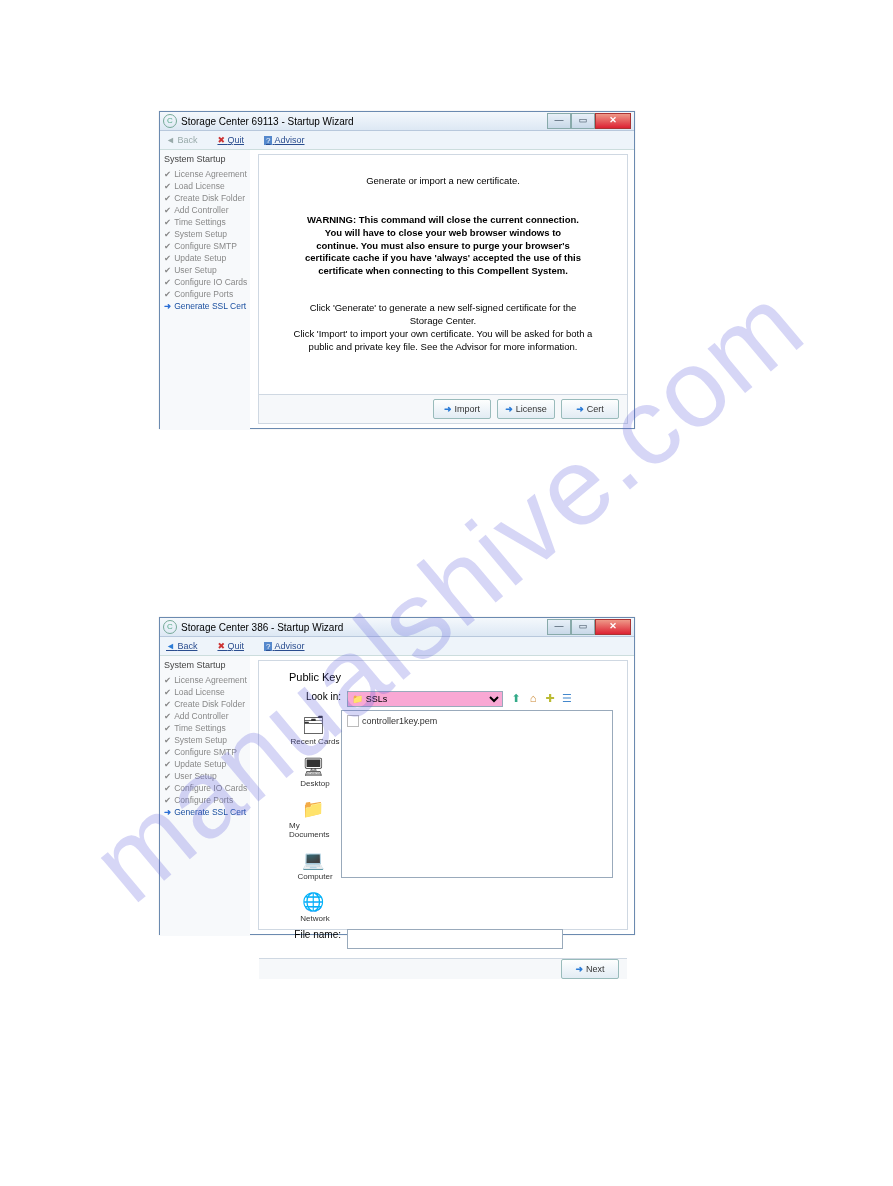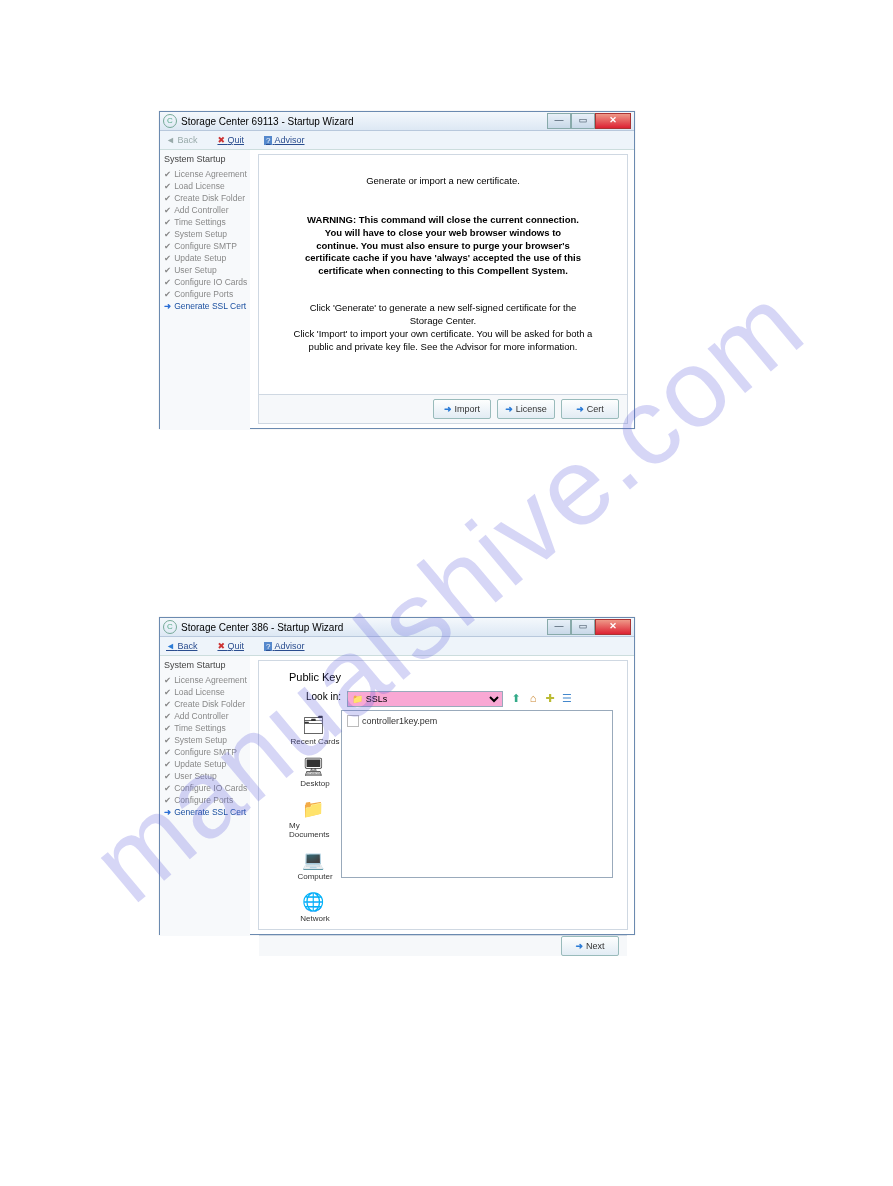--- a/index.html
+++ b/index.html
@@ -253,20 +253,24 @@
               </div>
             </div>
           <div class="filelist" id="filelist">
               <div class="file">
                 <span class="fic"></span>
                 <span>controller1key.pem</span>
               </div>
             </div>
         </div>
         <div class="bottom">
+          <div class="row">
+            <div class="lbl">File name:</div>
+            <input class="fname" value="" style="">
+          </div>
         </div>
       </div>
       <div class="btnbar">
         <div class="btn">
             <span class="arr">➜</span>
             <span>Next</span>
           </div>
       </div>
     </div>
   </div>

